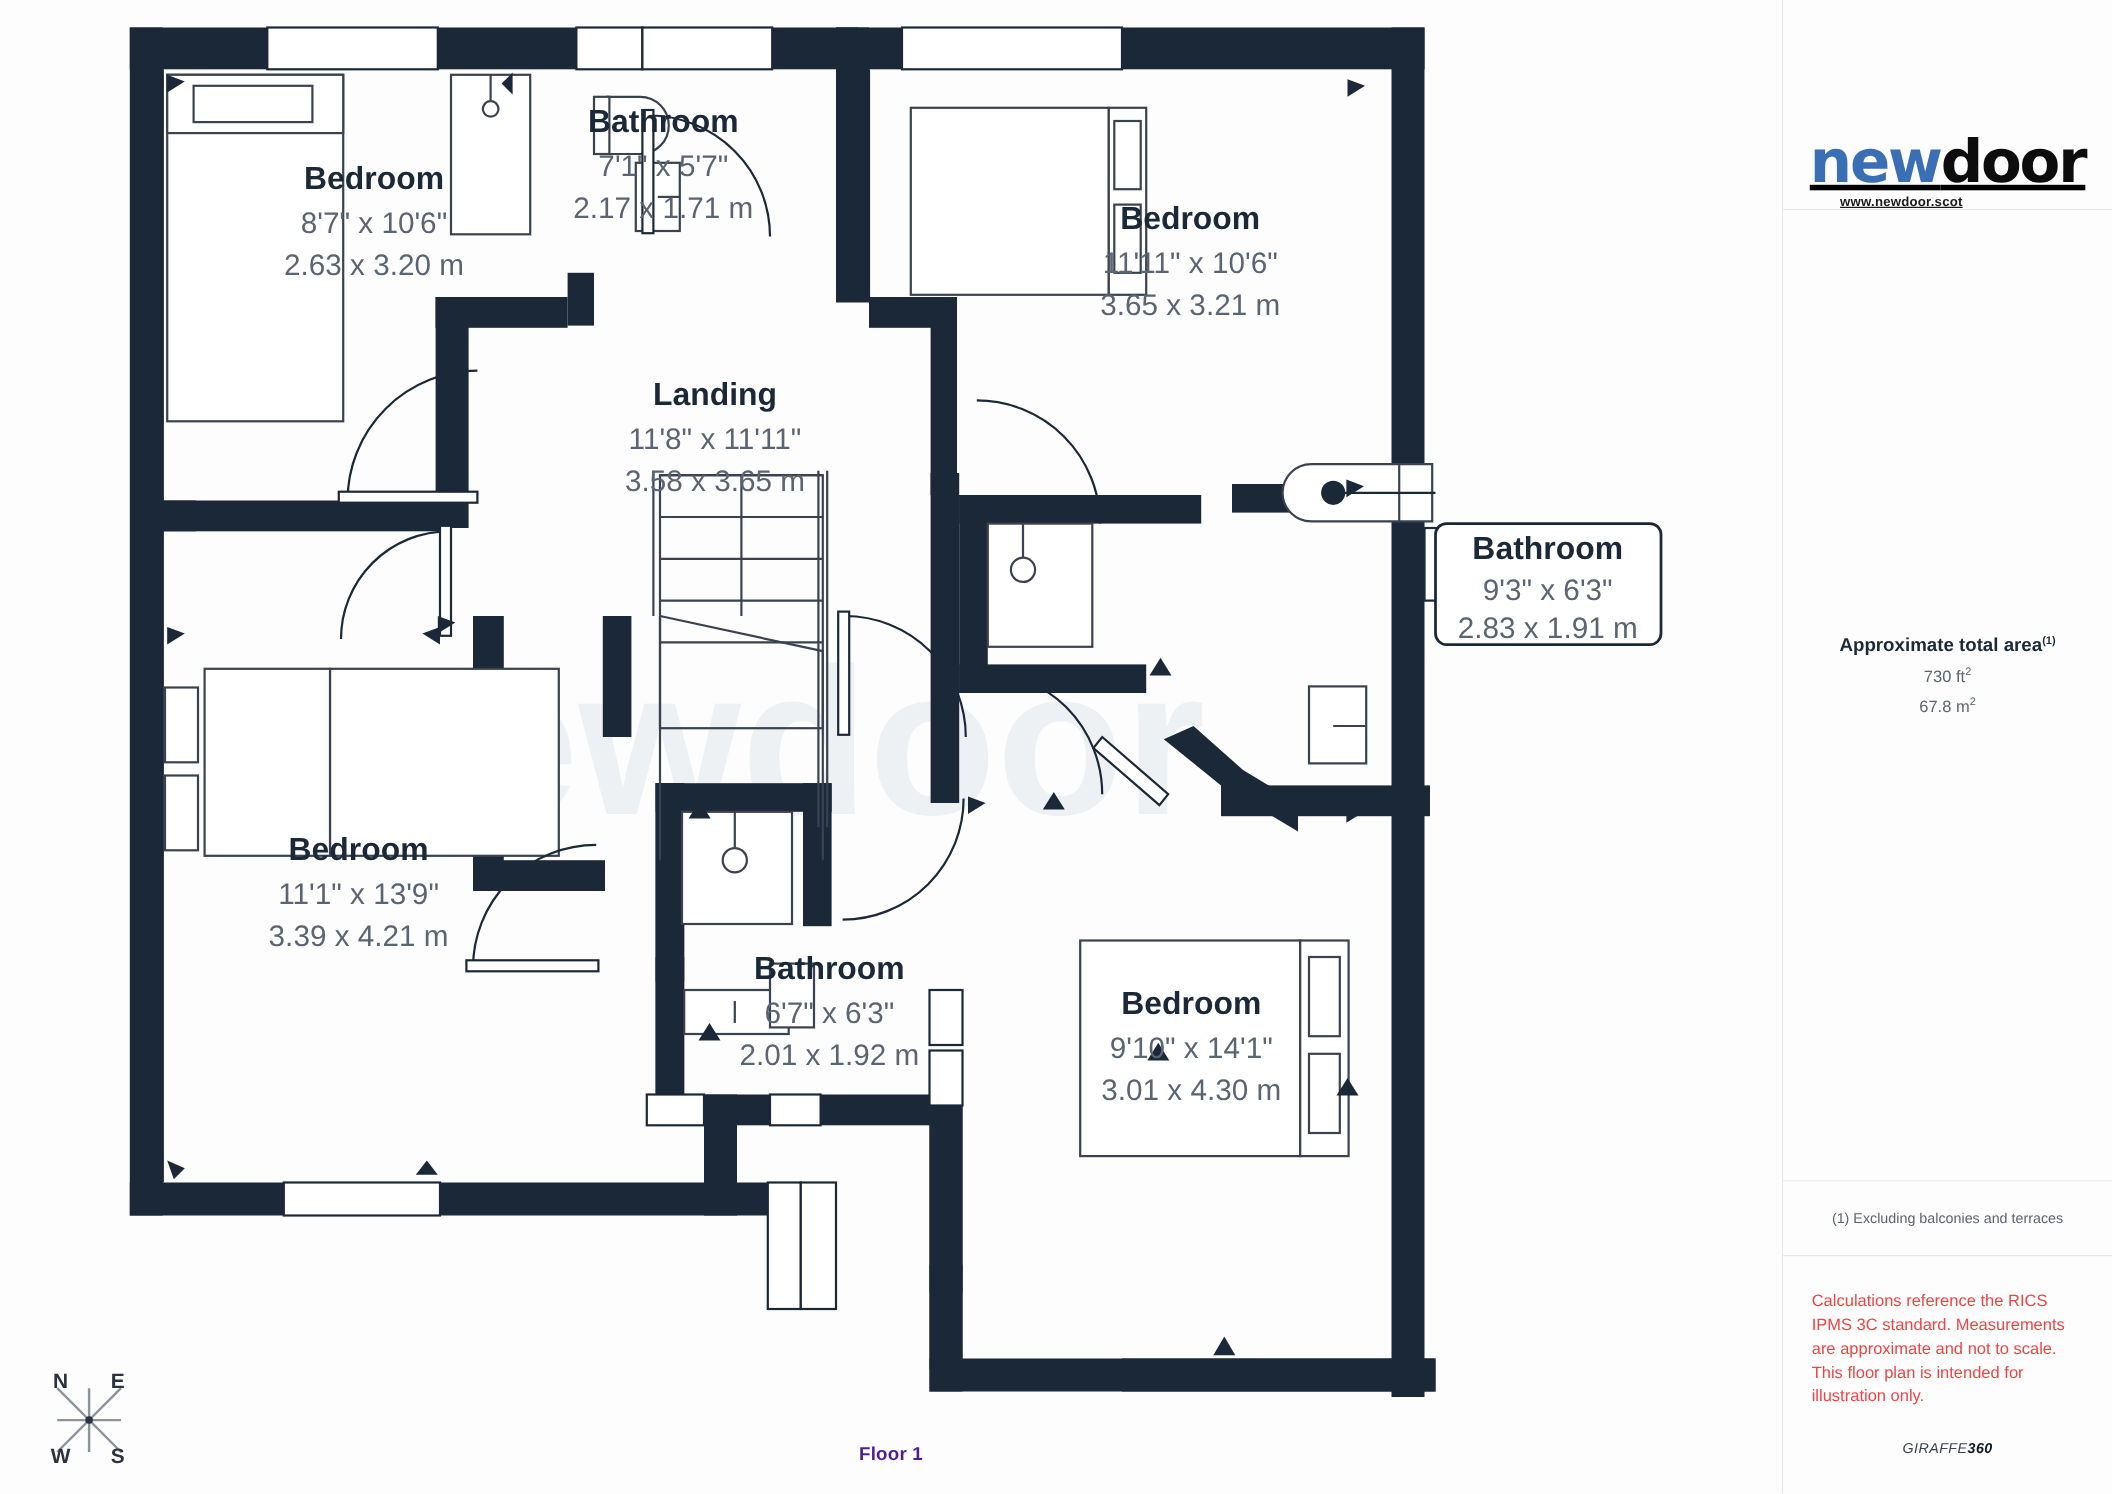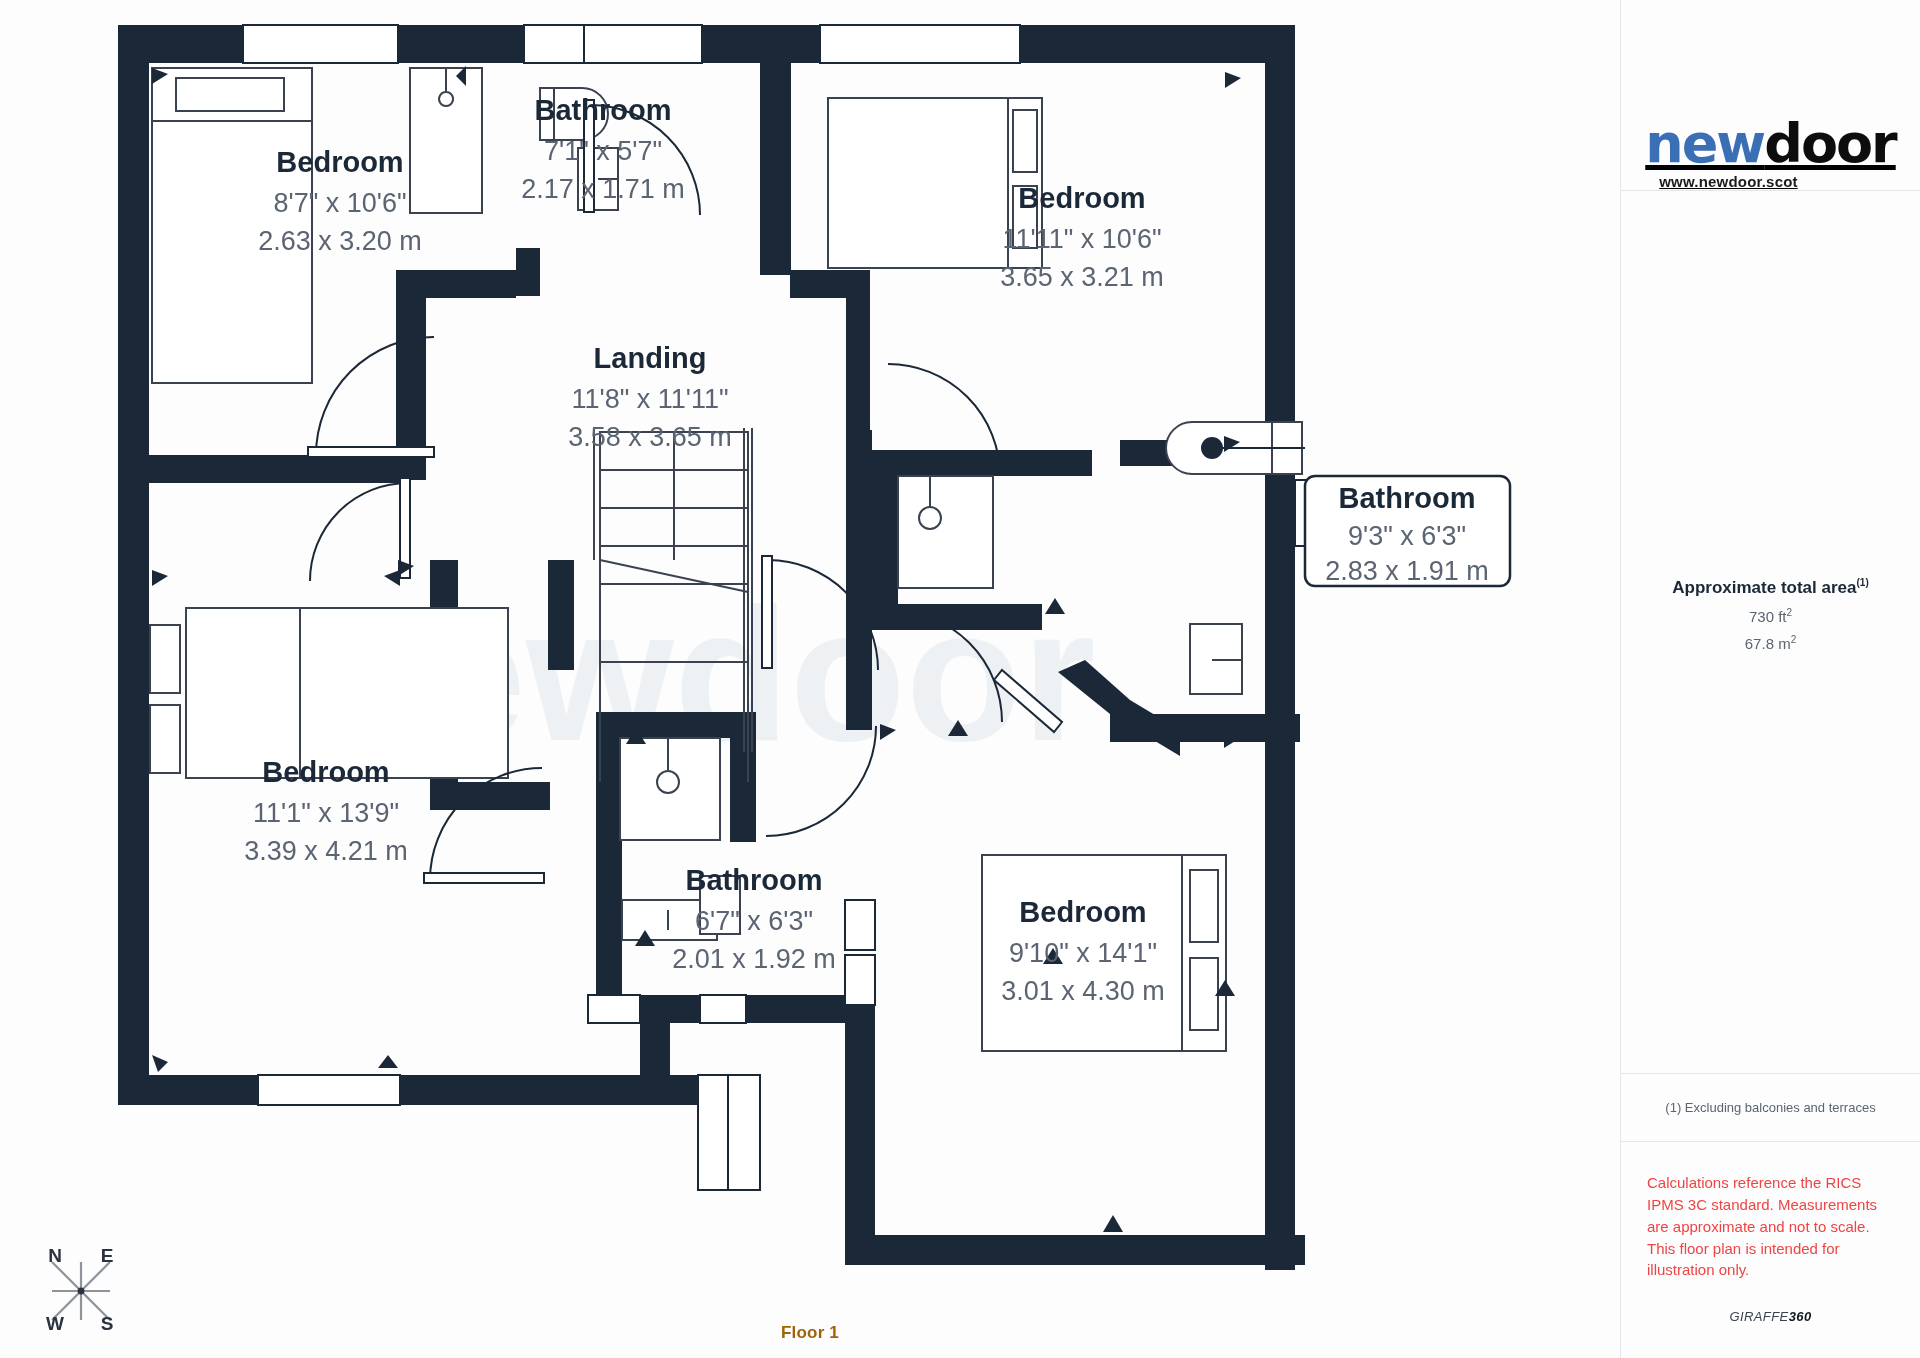--- a/index.html
+++ b/index.html
@@ -79,23 +79,22 @@
   }
   .compass-line { stroke: #8c939d; stroke-width: 2.2; }
   .floor-label {
     position: absolute;
     left: 0;
     top: 1312px;
     width: 1620px;
     text-align: center;
     font-size: 17px;
     font-weight: bold;
-    color: #a16207;
+    color: #4c1d95;
     letter-spacing: .2px;
-    margin-top: 11px;
   }
 
   
   #sidebar {
     position: absolute;
     left: 1620px; top: 0;
     width: 300px;
     height: 1358px;
     background: #fdfdfd;
     border-left: 1px solid #e3e6ea;
@@ -125,21 +124,21 @@
   .logo-door {
     font-family: "DejaVu Sans", sans-serif;
     font-size: 54px;
     font-weight: bold;
     color: #0d0d0d;
     letter-spacing: -2px;
     line-height: 1;
     margin-left: 0;
   }
   .logo-url {
-    font-size: 15px;
+    font-size: 12px;
     font-weight: bold;
     color: #1b1b1b;
     margin-top: 2px;
     margin-left: -84px;
     letter-spacing: .2px;
   }
   .area-block {
     flex: 0 0 auto;
     padding-top: 386px;
     text-align: center;

